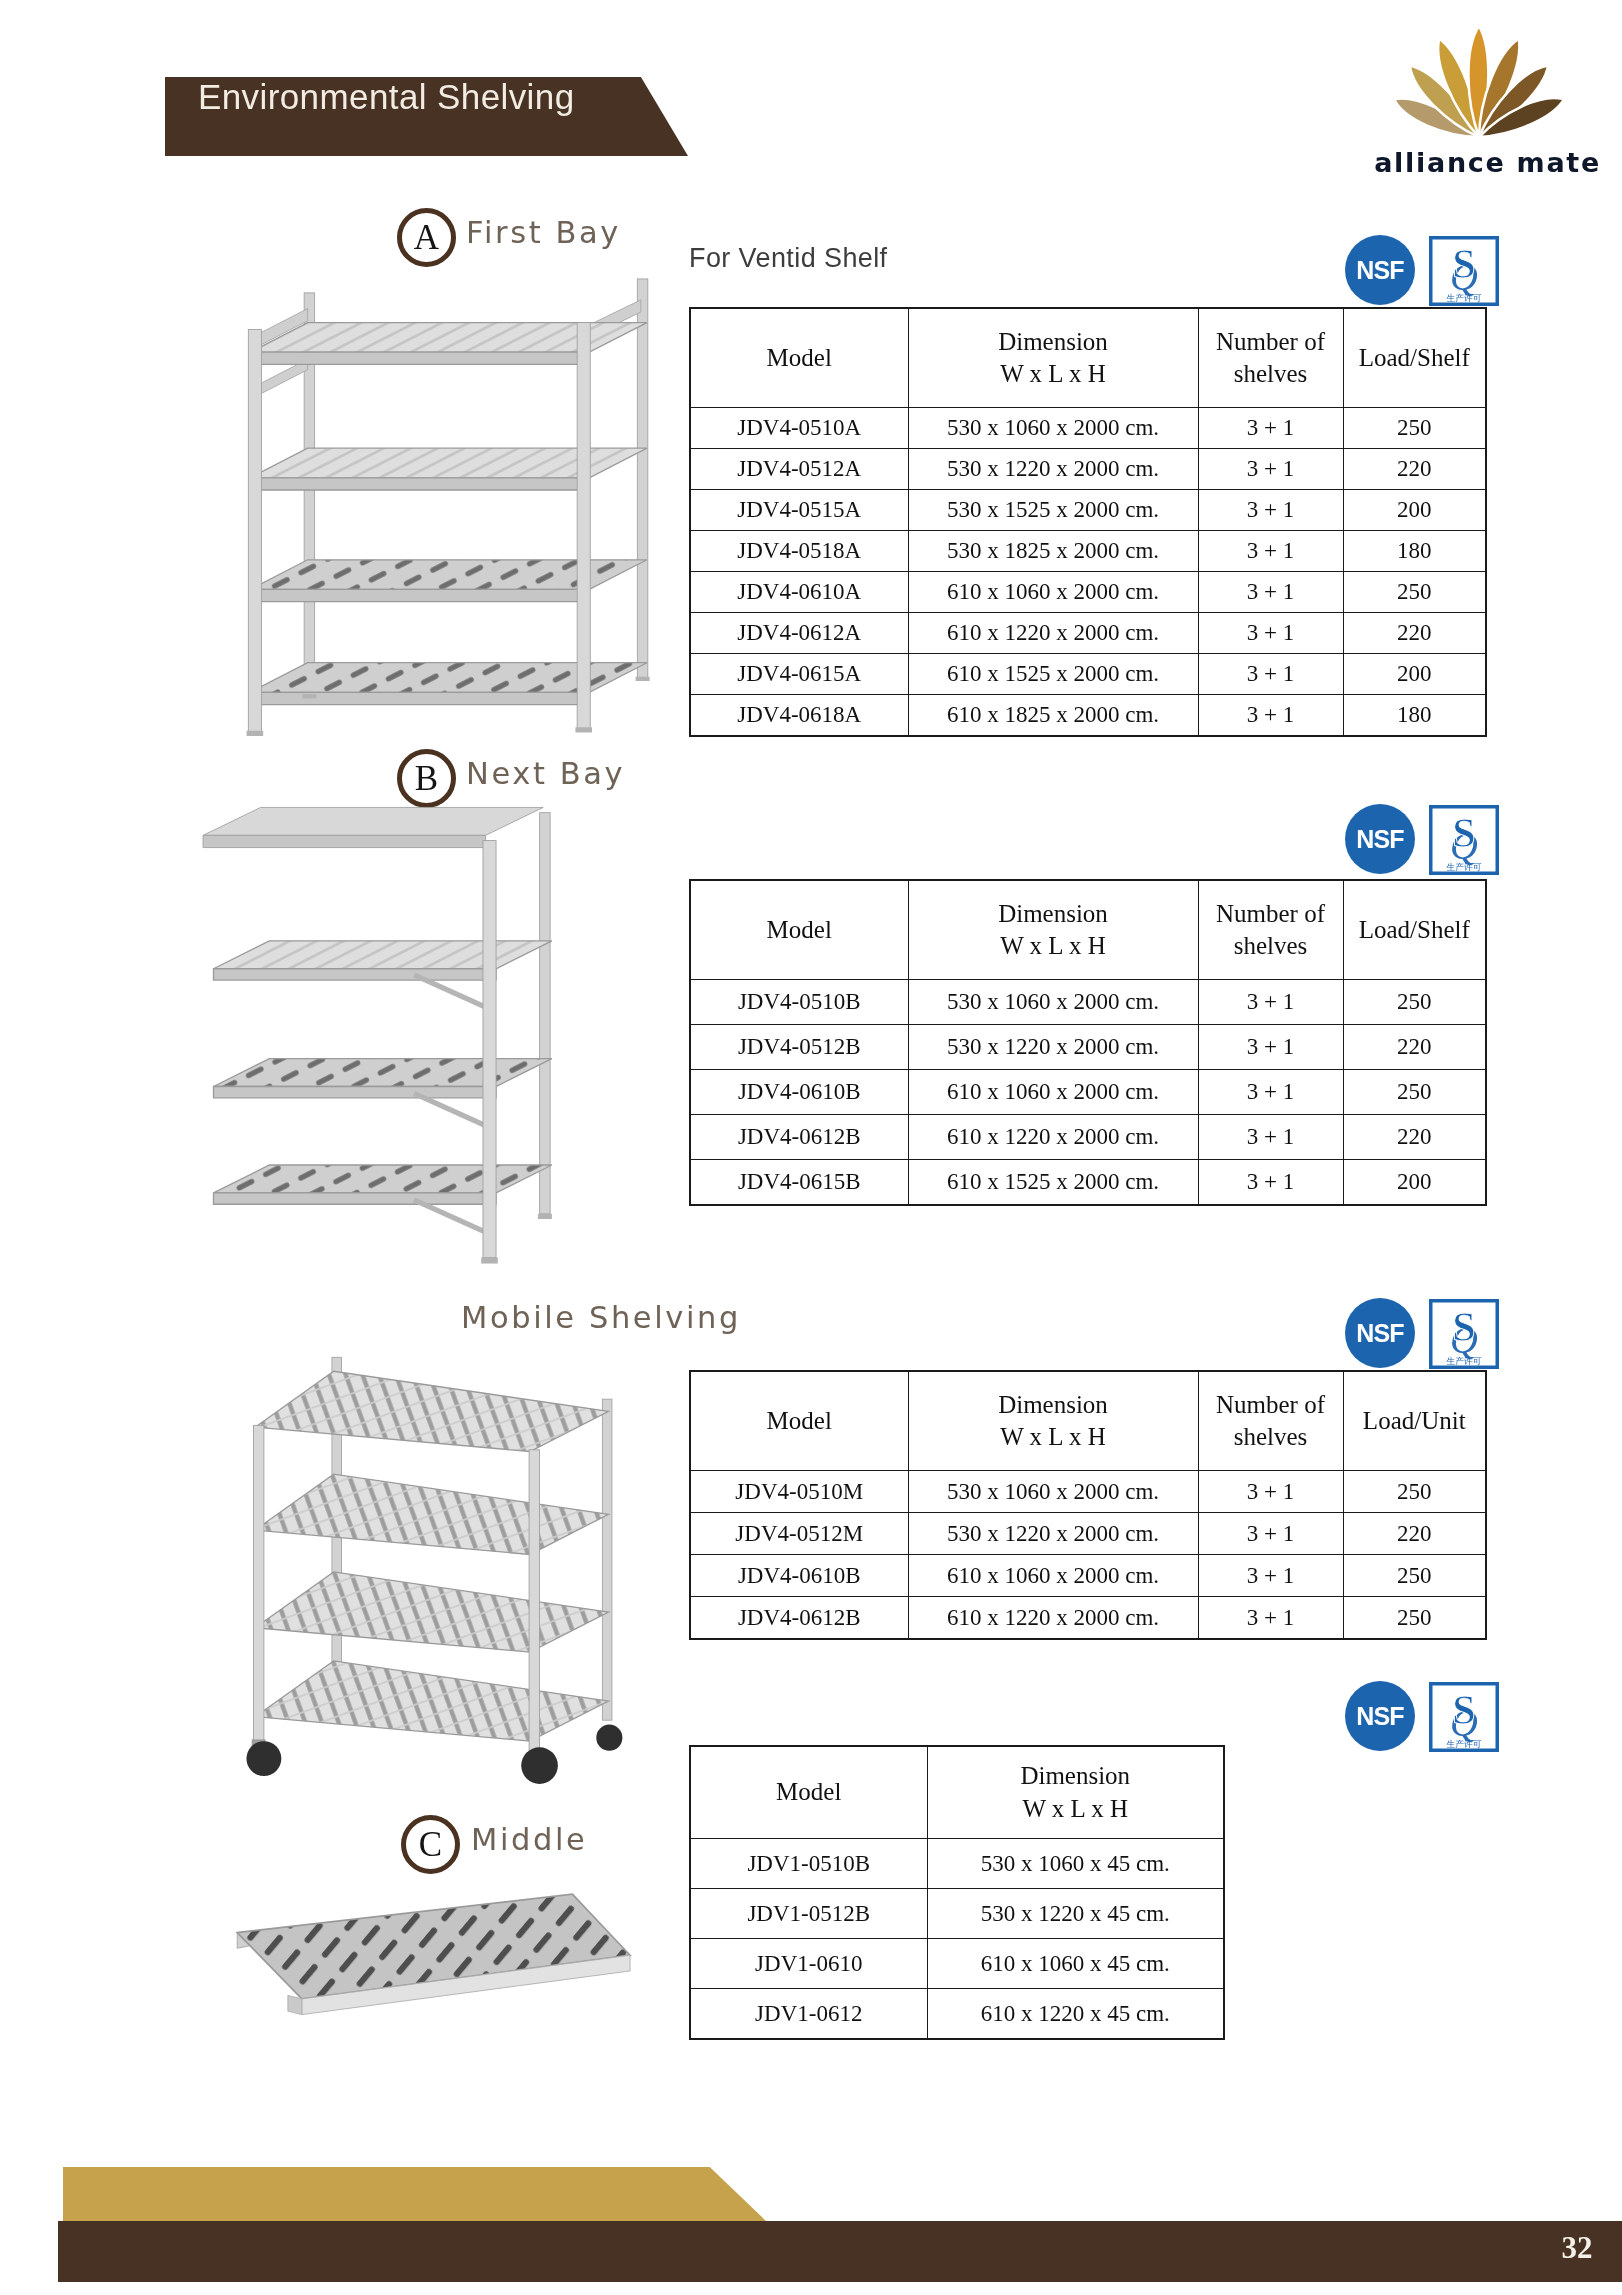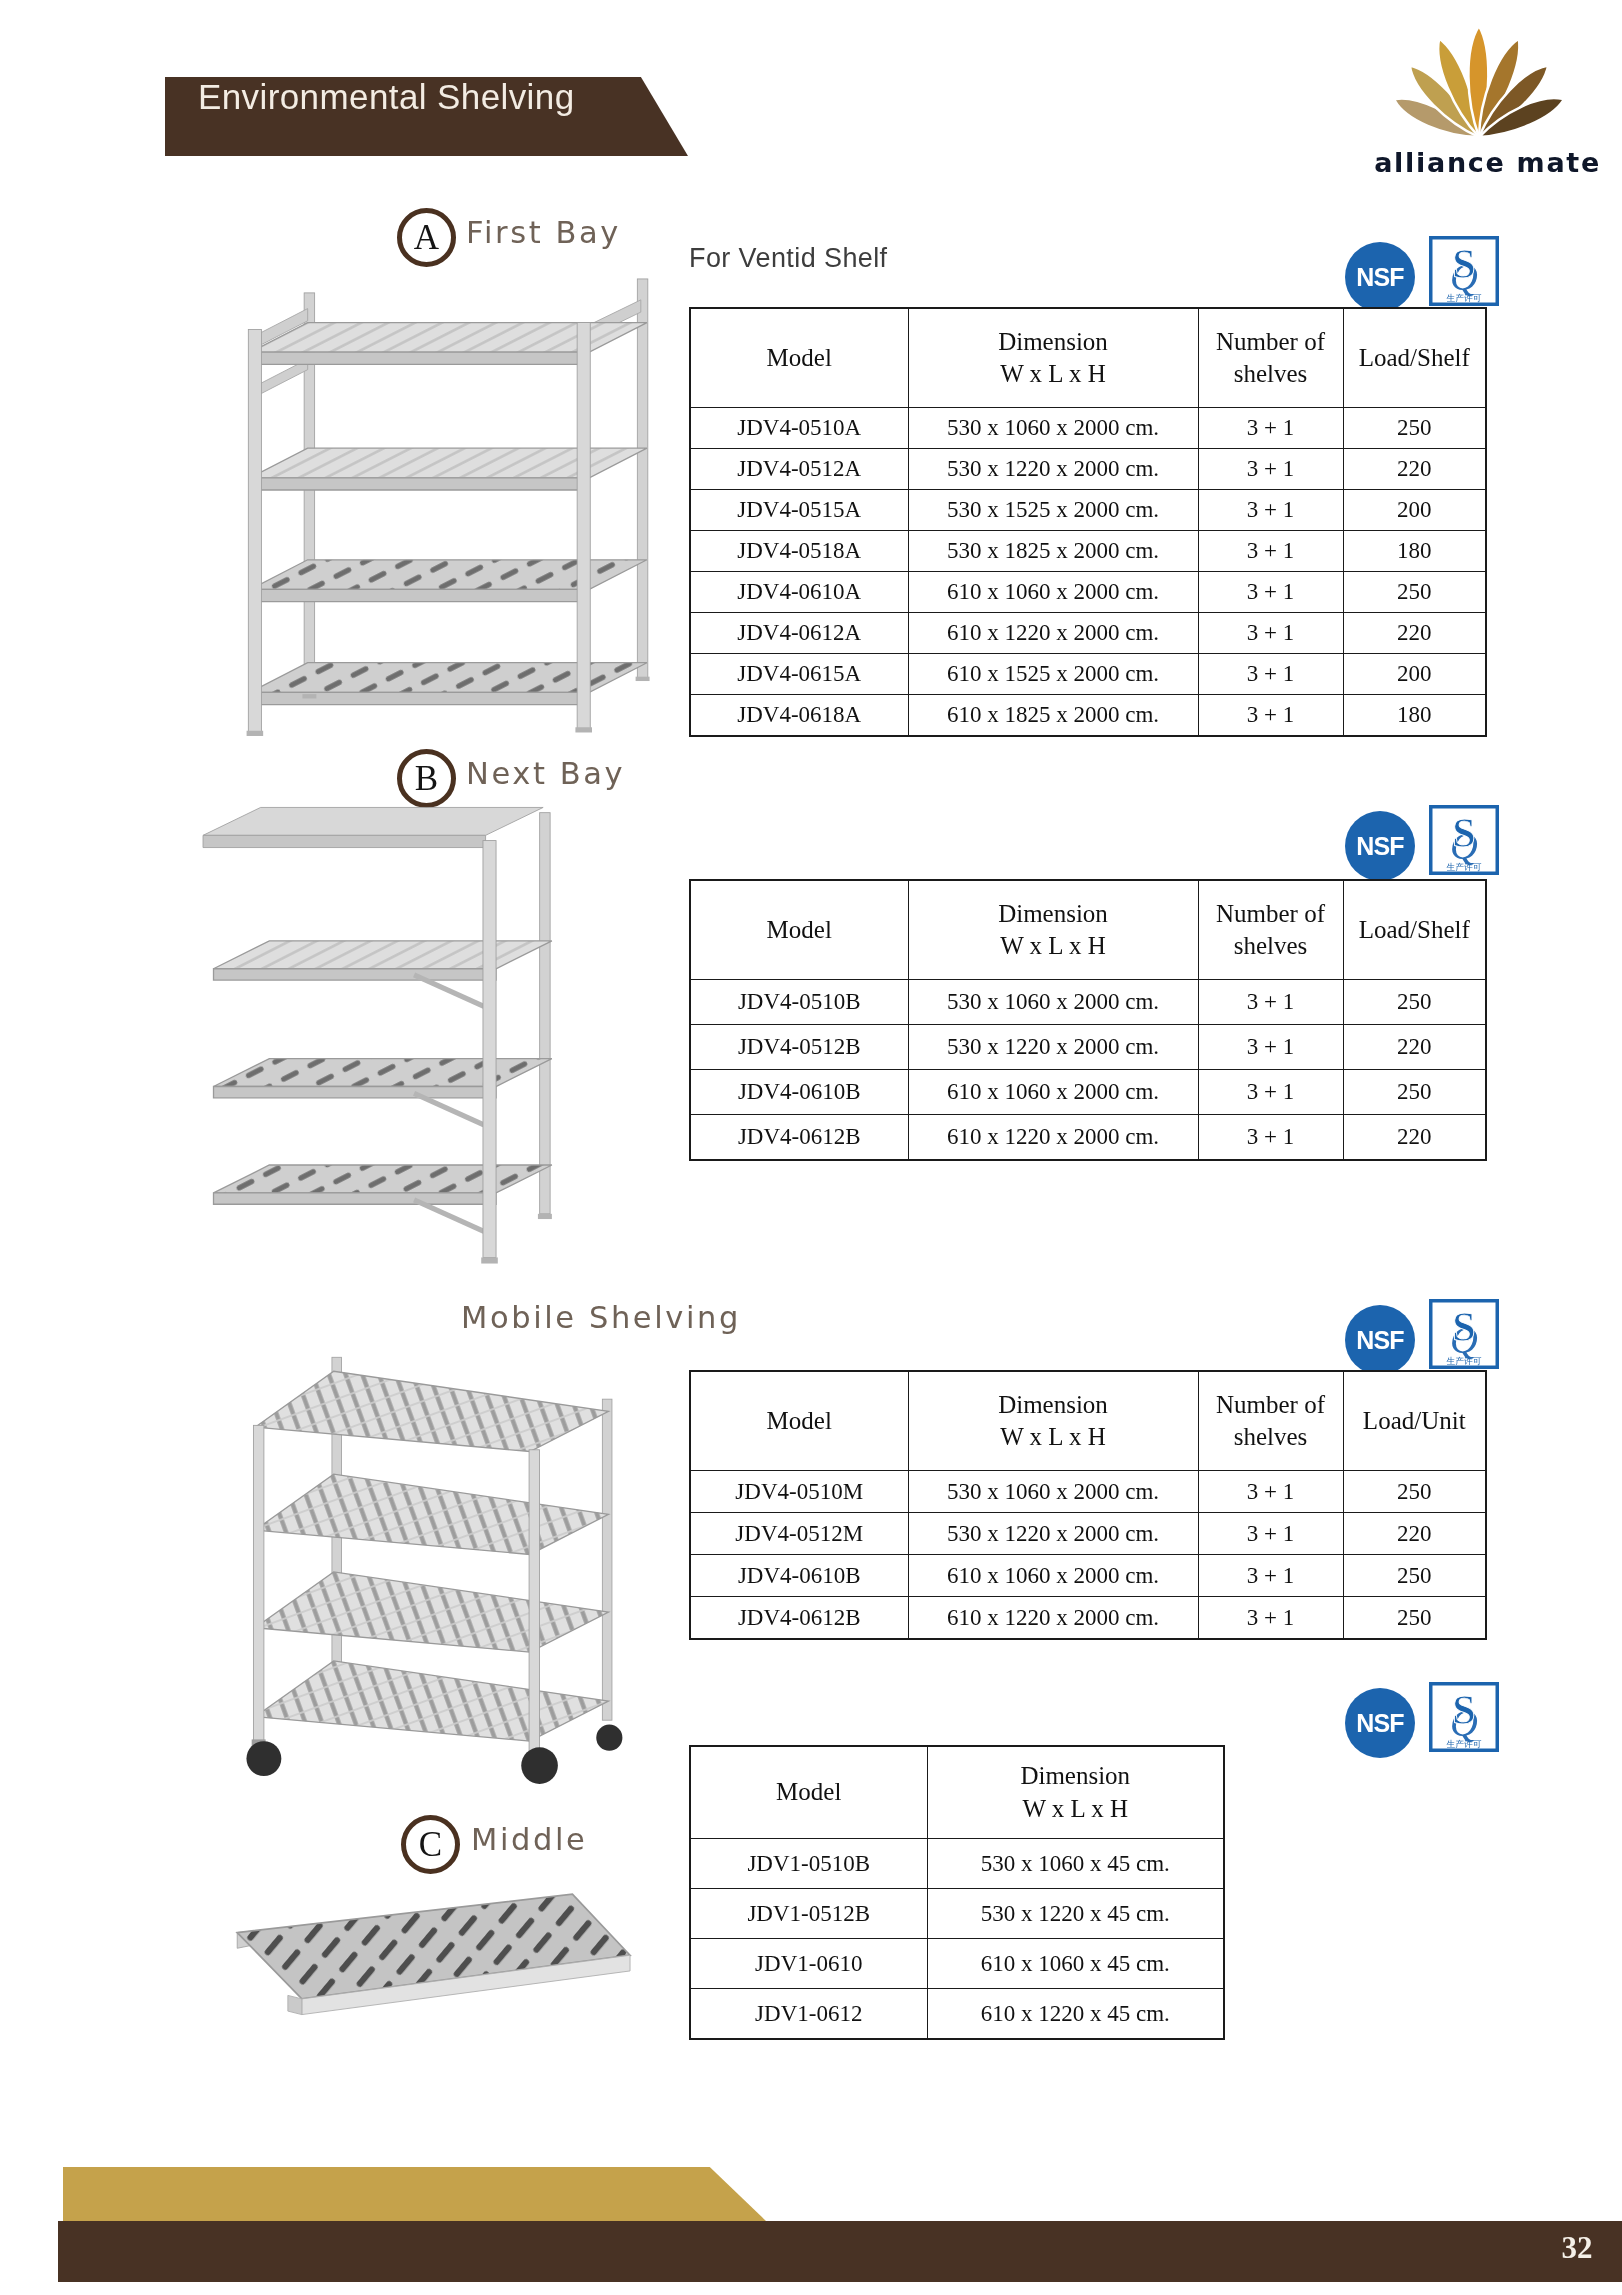--- a/index.html
+++ b/index.html
@@ -12,21 +12,21 @@
   .banner span{color:#f3ece3;font-size:35px;padding-left:33px;letter-spacing:0.4px;}
 
   
   .brand-logo{position:absolute;left:1396px;top:17.4px;width:166px;height:129px;}
   .brand-name{position:absolute;left:1348px;top:147px;width:253px;text-align:right;
               font-size:27px;font-weight:bold;color:#0f172a;letter-spacing:1.7px;
               font-family:"DejaVu Sans",sans-serif;}
 
   
   .badge-pair{position:absolute;width:155px;height:73px;}
-  .nsf{position:absolute;left:0;top:8px;width:70px;height:70px;border-radius:50%;
+  .nsf{position:absolute;left:0;top:1px;width:70px;height:70px;border-radius:50%;
        background:#1c64ae;display:flex;align-items:center;justify-content:center;}
   .nsf span{color:#fff;font-weight:bold;font-size:25px;letter-spacing:-0.9px;}
   .qs{position:absolute;left:84px;top:1.7px;width:70px;height:70px;}
 
   
   .circle-badge{position:absolute;width:49px;height:49px;border-radius:50%;border:5.2px solid #4a3120;
                 background:#fff;display:flex;align-items:center;justify-content:center;}
   .circle-badge span{font-family:"Liberation Serif",serif;font-size:35px;color:#151515;line-height:1;}
   .sec-label{position:absolute;font-size:30.5px;color:#6f6257;letter-spacing:2.6px;
              font-family:"DejaVu Sans",sans-serif;white-space:nowrap;}
@@ -346,20 +346,26 @@
           <td>610 x 1060 x 2000 cm.</td>
           <td>3 + 1</td>
           <td>250</td>
         </tr>
         <tr>
           <td>JDV4-0612B</td>
           <td>610 x 1220 x 2000 cm.</td>
           <td>3 + 1</td>
           <td>220</td>
         </tr>
+        <tr>
+          <td>JDV4-0615B</td>
+          <td>610 x 1525 x 2000 cm.</td>
+          <td>3 + 1</td>
+          <td>200</td>
+        </tr>
       </tbody>
   </table>
 
   <div class="sec-label" style="left:461px;top:1300px;">Mobile Shelving</div>
 
   <svg class="prod" style="left:229px;top:1296px;" width="410" height="489" viewBox="0 0 470 560">
     <defs>
       <pattern id="wireC" width="18" height="18" patternUnits="userSpaceOnUse" patternTransform="rotate(-20)">
         <rect width="18" height="18" fill="#e0e0e0"></rect>
         <line x1="5" y1="0" x2="5" y2="18" stroke="#9d9d9d" stroke-width="5"></line>

